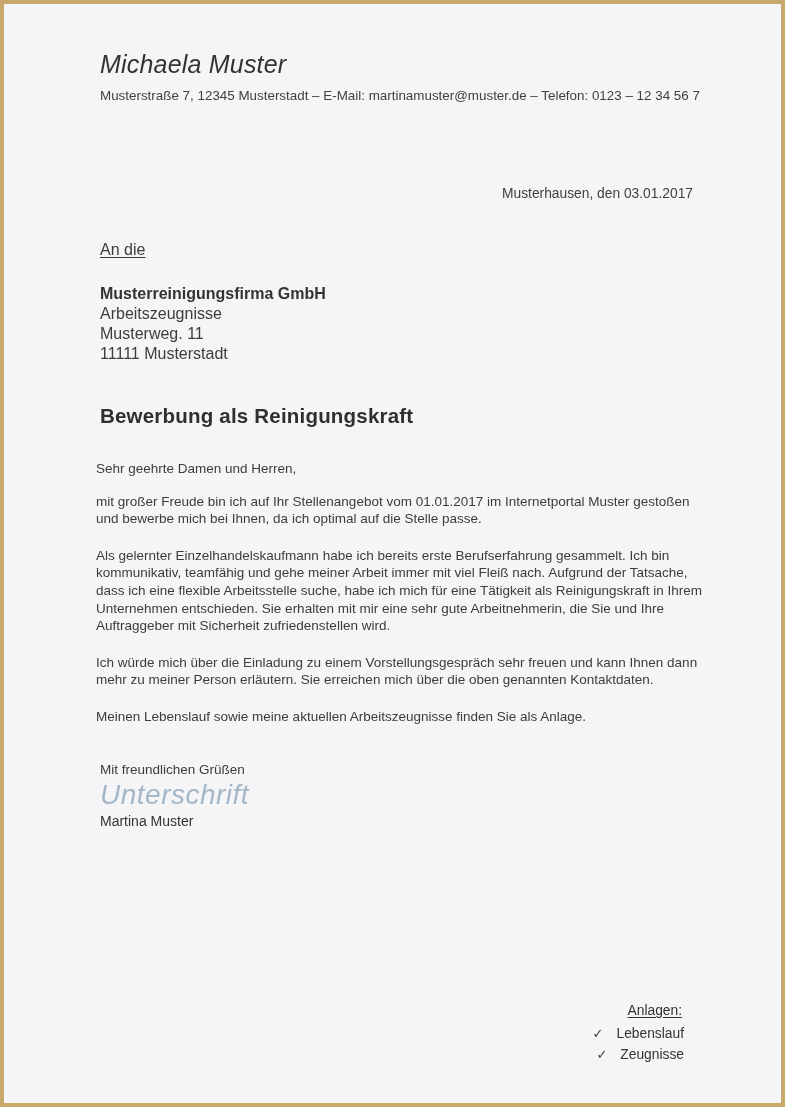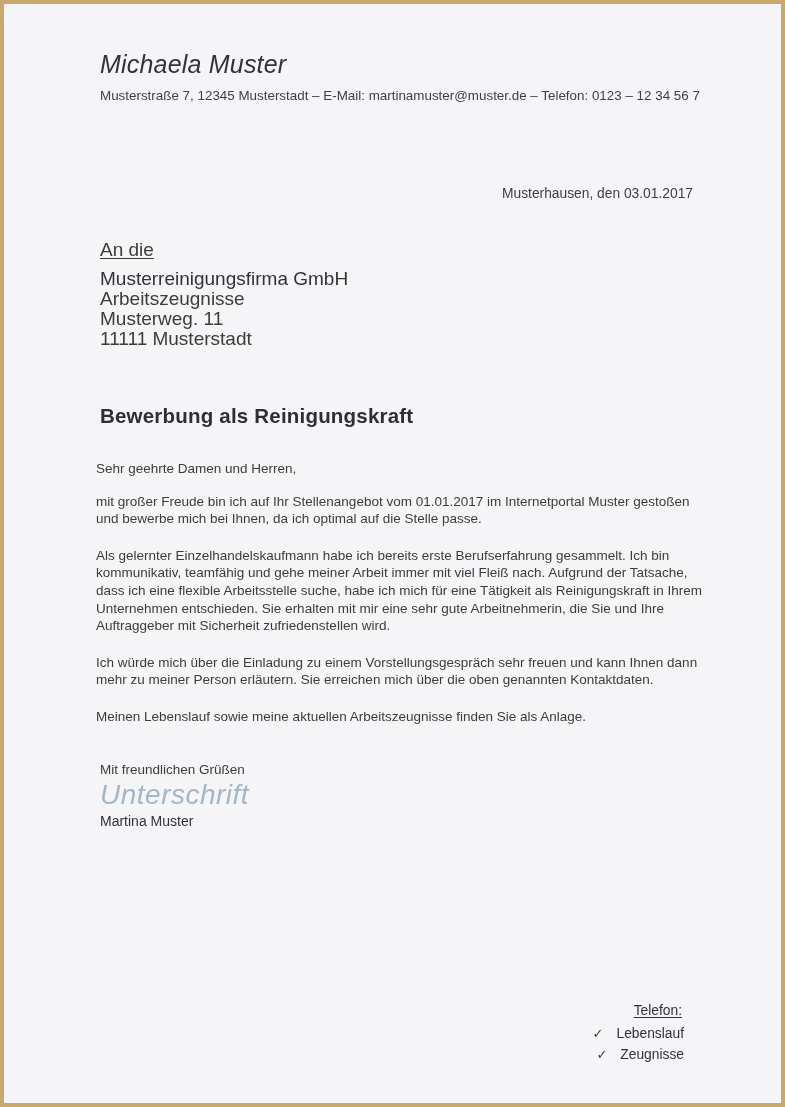--- a/index.html
+++ b/index.html
@@ -33,23 +33,23 @@
   
   .date-line {
     position: absolute;
     top: 182px;
     right: 88px;
     font-size: 13.8px;
     color: #3f3f42;
   }
 
   
-  .recipient { position: absolute; top: 236px; left: 96px; font-size: 19px; line-height: 20px; }
+  .recipient { position: absolute; top: 236px; left: 96px; font-size: 16px; line-height: 20px; }
   .recipient .salutation { text-decoration: underline; text-underline-offset: 2px; }
-  .recipient .company { font-weight: normal; margin-top: 9px; color: #333336; }
+  .recipient .company { font-weight: bold; margin-top: 24px; color: #333336; }
 
   
   .subject {
     position: absolute;
     top: 400px;
     left: 96px;
     font-size: 20.5px;
     font-weight: bold;
     color: #2f2f32;
     letter-spacing: 0.2px;
@@ -120,21 +120,21 @@
     <p>Meinen Lebenslauf sowie meine aktuellen Arbeitszeugnisse finden Sie als Anlage.</p>
   </div>
 
   <div class="closing">
     <div class="regards">Mit freundlichen Grüßen</div>
     <div class="signature" style="color: rgb(164, 183, 201);">Unterschrift</div>
     <div class="signed-name">Martina Muster</div>
   </div>
 
   <div class="attachments">
-    <div class="title">Telefon:</div>
+    <div class="title">Anlagen:</div>
     <div class="attachment-row">
       <span class="check">✓</span>
       <span>Lebenslauf</span>
     </div>
     <div class="attachment-row">
       <span class="check">✓</span>
       <span>Zeugnisse</span>
     </div>
   </div>
 

